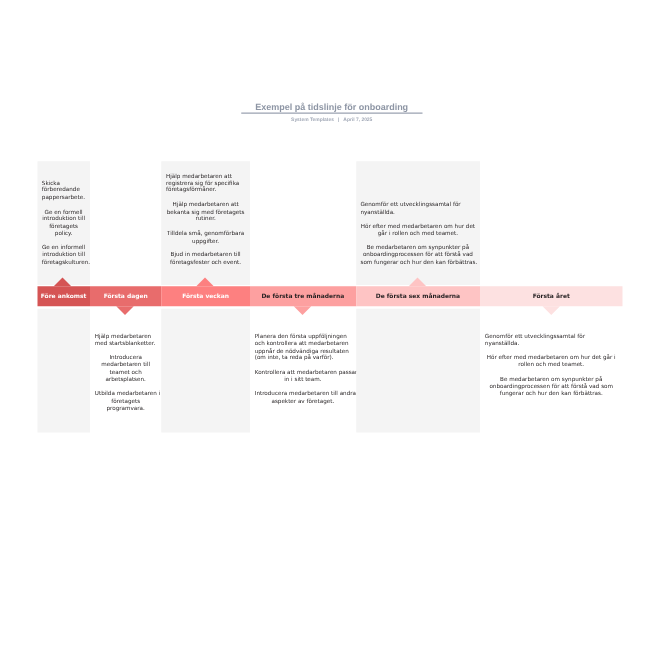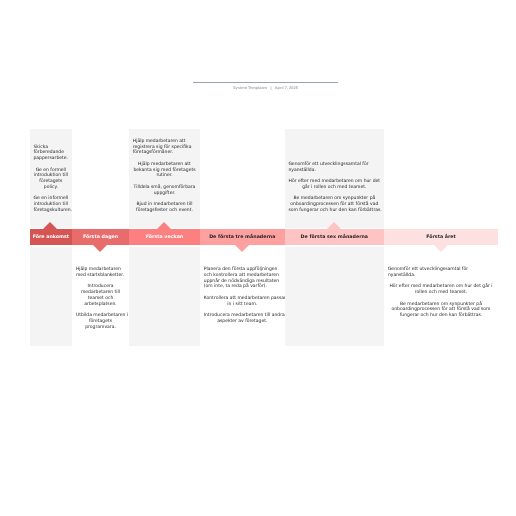--- a/index.html
+++ b/index.html
@@ -39,20 +39,21 @@
   .barlbl{position:absolute;left:0;top:0;width:100%;height:15.5px;
           display:flex;align-items:center;justify-content:center;
           font-size:4.75px;font-weight:bold;white-space:nowrap;}
 </style>
 </head>
 <body>
 
 <div id="page">
 
   <div class="hdr">
+    <div class="hdr-title">Exempel på tidslinje för onboarding</div>
     <div class="hdr-rule"></div>
     <div class="hdr-sub">System Templates   |   April 7, 2025</div>
   </div>
 
   <div id="tl">
       <div class="col" style="left: 0px; width: 42.4px;">
         <div class="stripe top" style="background: rgb(244, 244, 244);"></div>
         <div class="stripe bot" style="background: rgb(244, 244, 244);"></div>
         <div class="cell top">
           <p class="para left" style="color: rgb(35, 31, 32);">

